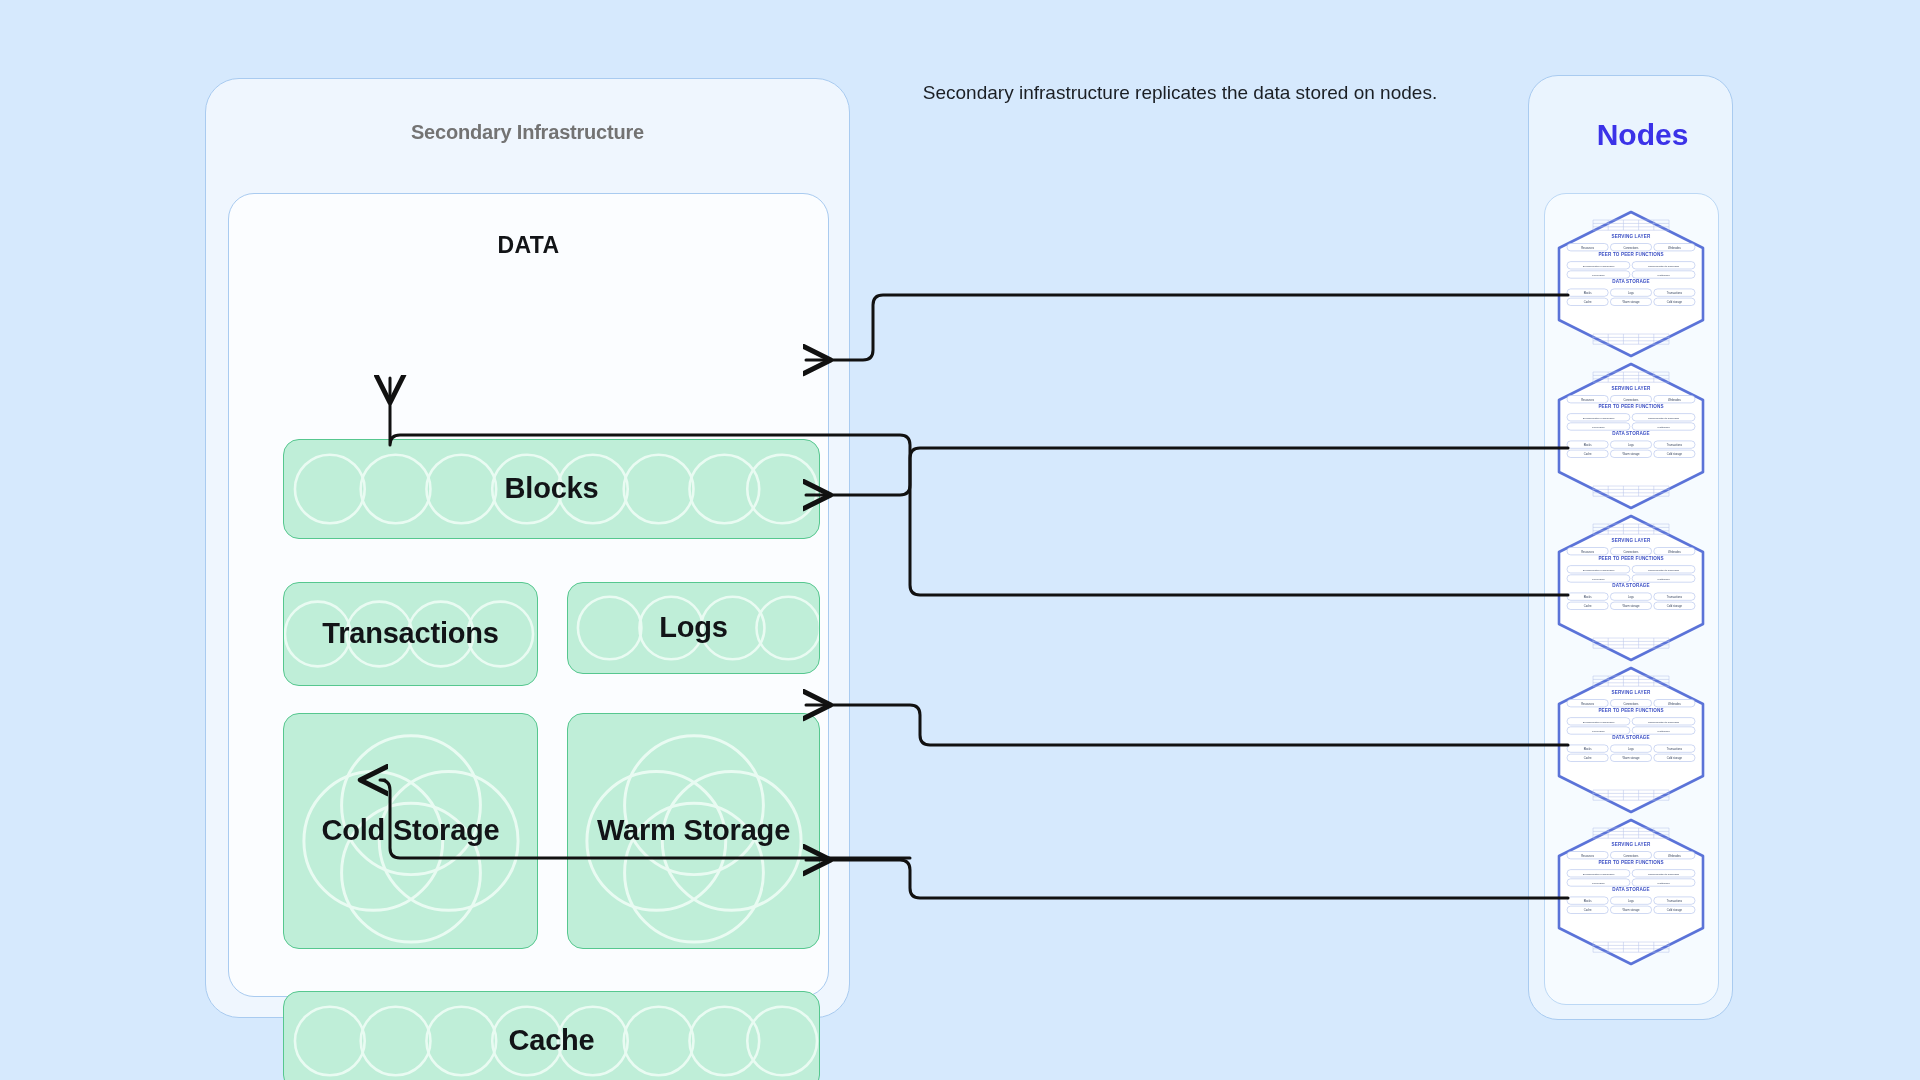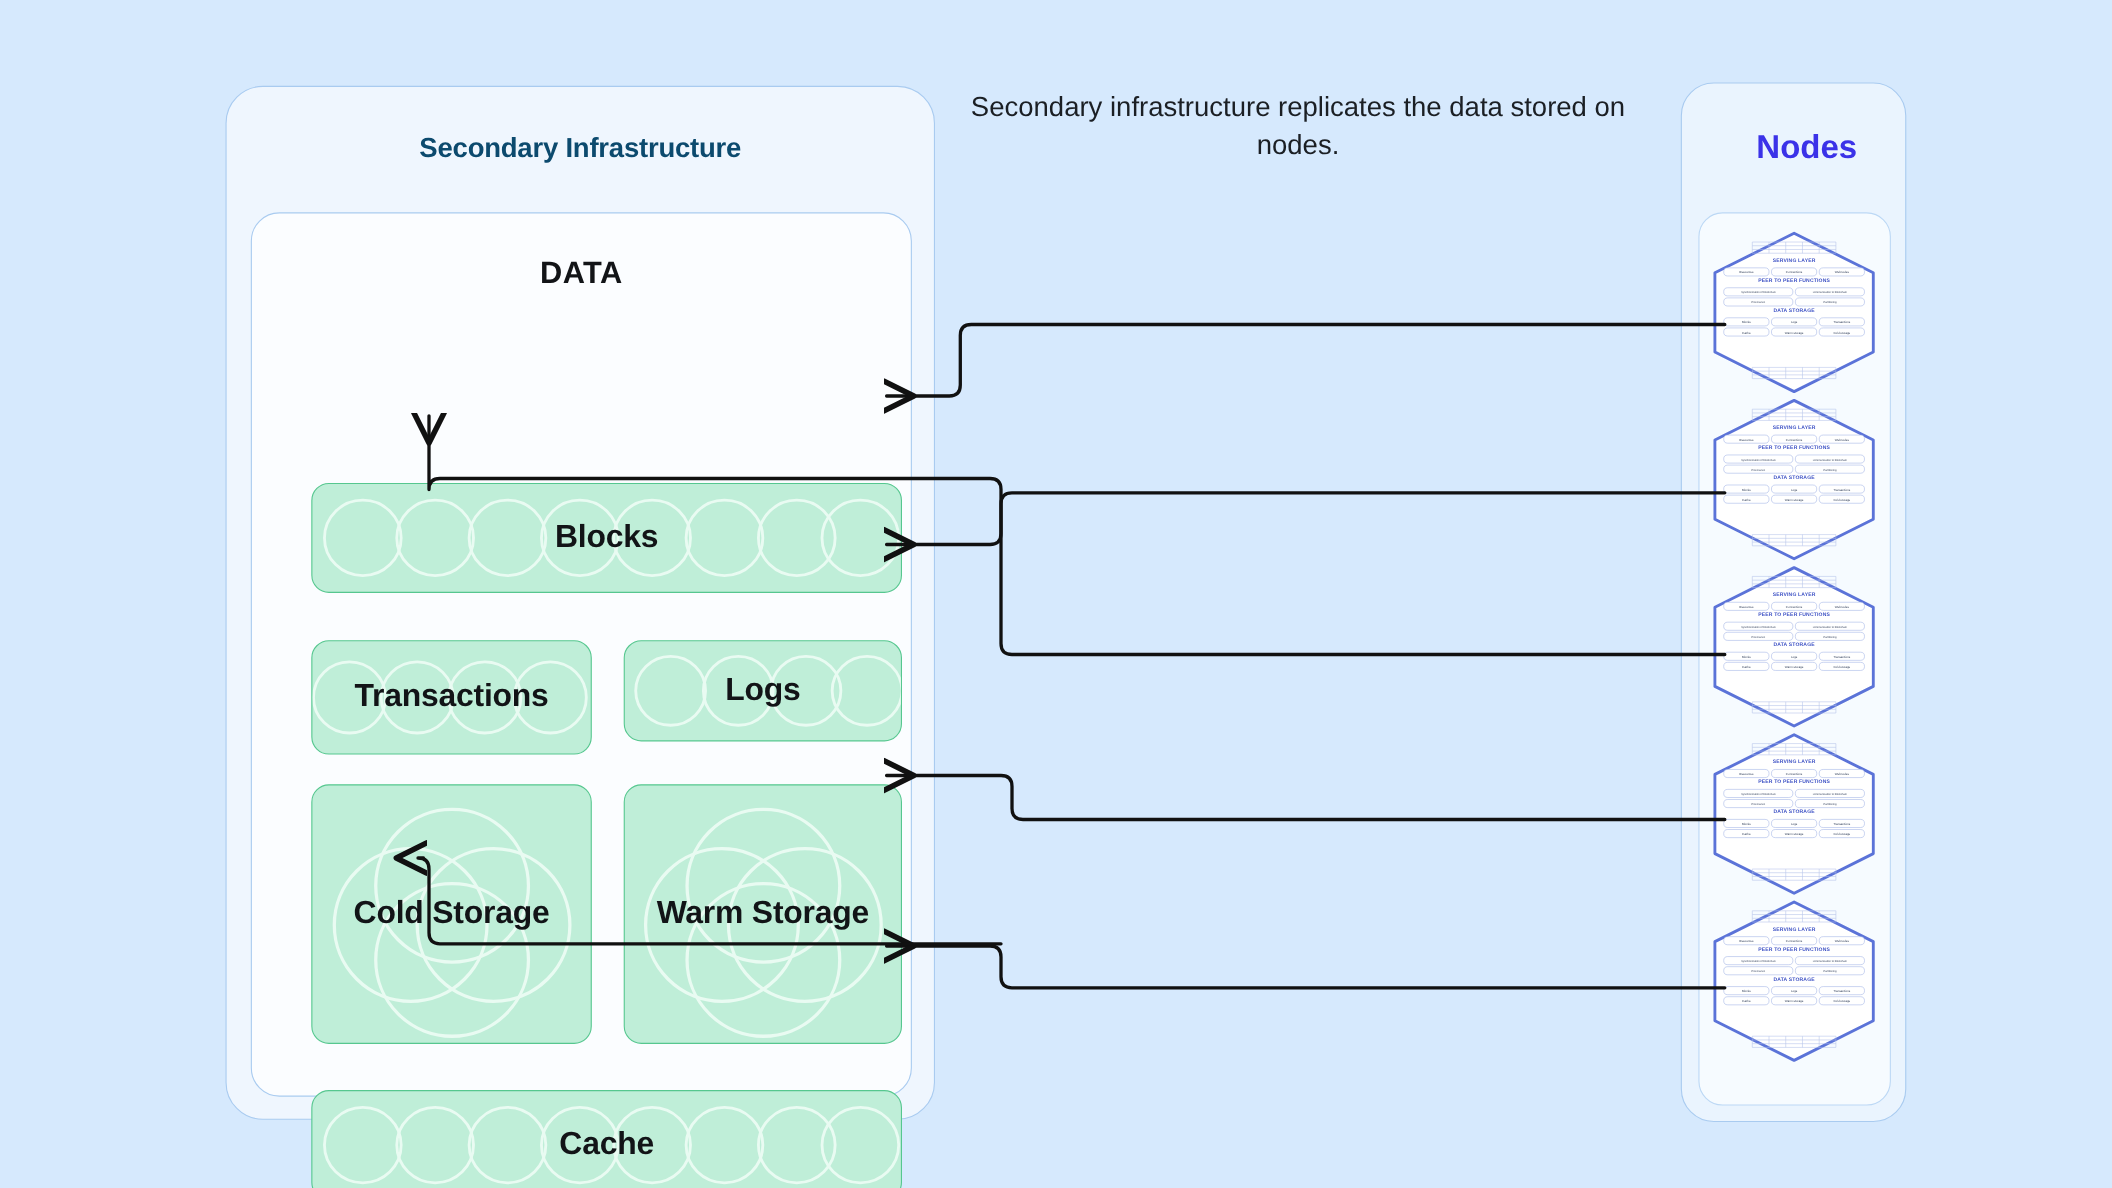--- a/index.html
+++ b/index.html
@@ -27,40 +27,40 @@
     background: #eff6fe;
     border: 1.5px solid #a9cbf0;
     border-radius: 34px;
     box-sizing: border-box;
   }
   #left-panel-title {
     position: absolute;
     left: 0; top: 42px;
     width: 100%;
     text-align: center;
-    font-size: 25px;
+    font-size: 20px;
     font-weight: bold;
-    color: #0c4a6e;
+    color: #737373;
     letter-spacing: -0.2px;
   }
   #data-card {
     position: absolute;
     left: 22px; top: 114px;
     width: 601px; height: 804px;
     background: #fbfdff;
     border: 1.5px solid #a9cbf0;
     border-radius: 26px;
     box-sizing: border-box;
   }
   #data-title {
     position: absolute;
     left: 0; top: 38px;
     width: 100%;
     text-align: center;
-    font-size: 28px;
+    font-size: 23px;
     font-weight: bold;
     color: #121417;
     letter-spacing: 0.4px;
   }
 
   
   .tile {
     position: absolute;
     background: #bfeed8;
     border: 1.5px solid #56c78f;
@@ -130,21 +130,21 @@
     width: 160px;
     height: 152px;
   }
 
   
   #caption {
     position: absolute;
     left: 880px; top: 80px;
     width: 600px;
     text-align: center;
-    font-size: 25px;
+    font-size: 19px;
     line-height: 1.40;
     color: #1b1f24;
   }
 
   
   #connectors {
     position: absolute;
     left: 0; top: 0;
     width: 1920px; height: 1080px;
     z-index: 6;

